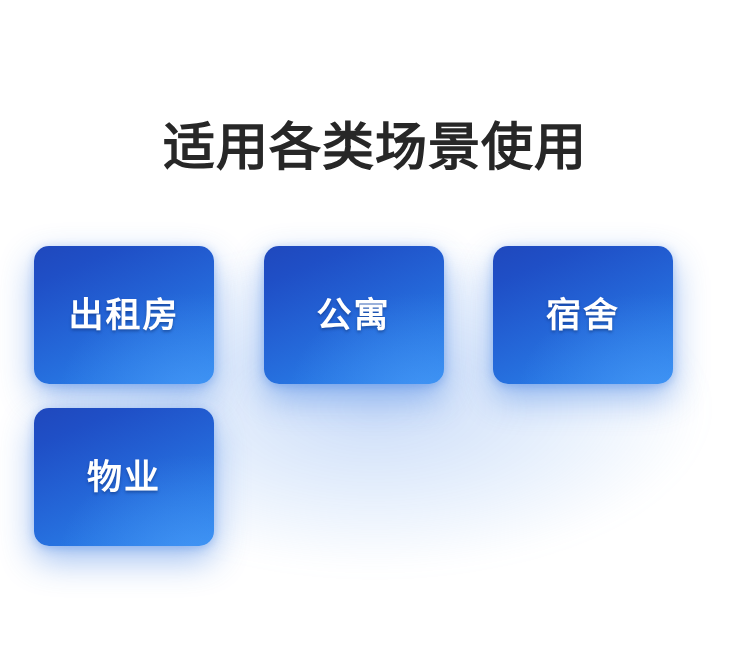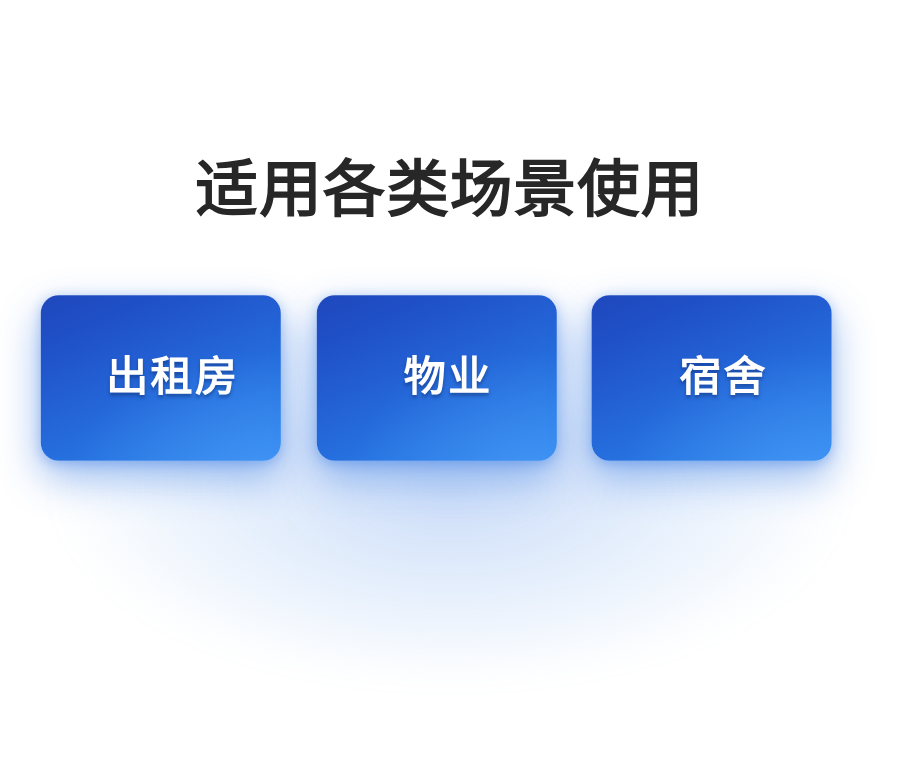--- a/index.html
+++ b/index.html
@@ -20,21 +20,21 @@
     width: 750px;
     height: 651px;
     background: #ffffff;
     box-sizing: border-box;
   }
 
   
   .section-title {
     position: absolute;
     left: 0;
-    top: 92px;
+    top: 80px;
     width: 750px;
     text-align: center;
     font-size: 52px;
     line-height: 64px;
     font-weight: bold;
     color: #272727;
     letter-spacing: 1px;
     white-space: nowrap;
     user-select: none;
   }
@@ -63,21 +63,20 @@
                 #2361d4 44%,
                 #2775e2 72%,
                 #2e86ee 100%);
     box-shadow:
        0 14px 34px rgba(43, 114, 224, 0.45),
        0 2px 10px rgba(43, 114, 224, 0.30);
     display: flex;
     align-items: center;
     justify-content: center;
     overflow: hidden;
-    padding-left: 20px;
   }
 
   
   .scene-card::after {
     content: "";
     position: absolute;
     inset: 0;
     border-radius: 15px;
     background: radial-gradient(120% 120% at 88% 108%,
                 rgba(93, 172, 255, 0.40) 0%,
@@ -124,25 +123,28 @@
   <h1 class="section-title">适用各类场景使用</h1>
 
   <div class="grid-glow"></div>
 
   <div class="card-grid">
 
     <div class="scene-card">
       <span class="scene-card-label">出租房</span>
     </div>
 
-
     <div class="scene-card">
-      <span class="scene-card-label">物业</span>
+      <span class="scene-card-label">公寓</span>
     </div>
 
     <div class="scene-card">
       <span class="scene-card-label">宿舍</span>
+    </div>
+
+    <div class="scene-card">
+      <span class="scene-card-label">物业</span>
     </div>
 
 
 
   </div>
 </div>
 
 </body></html>

